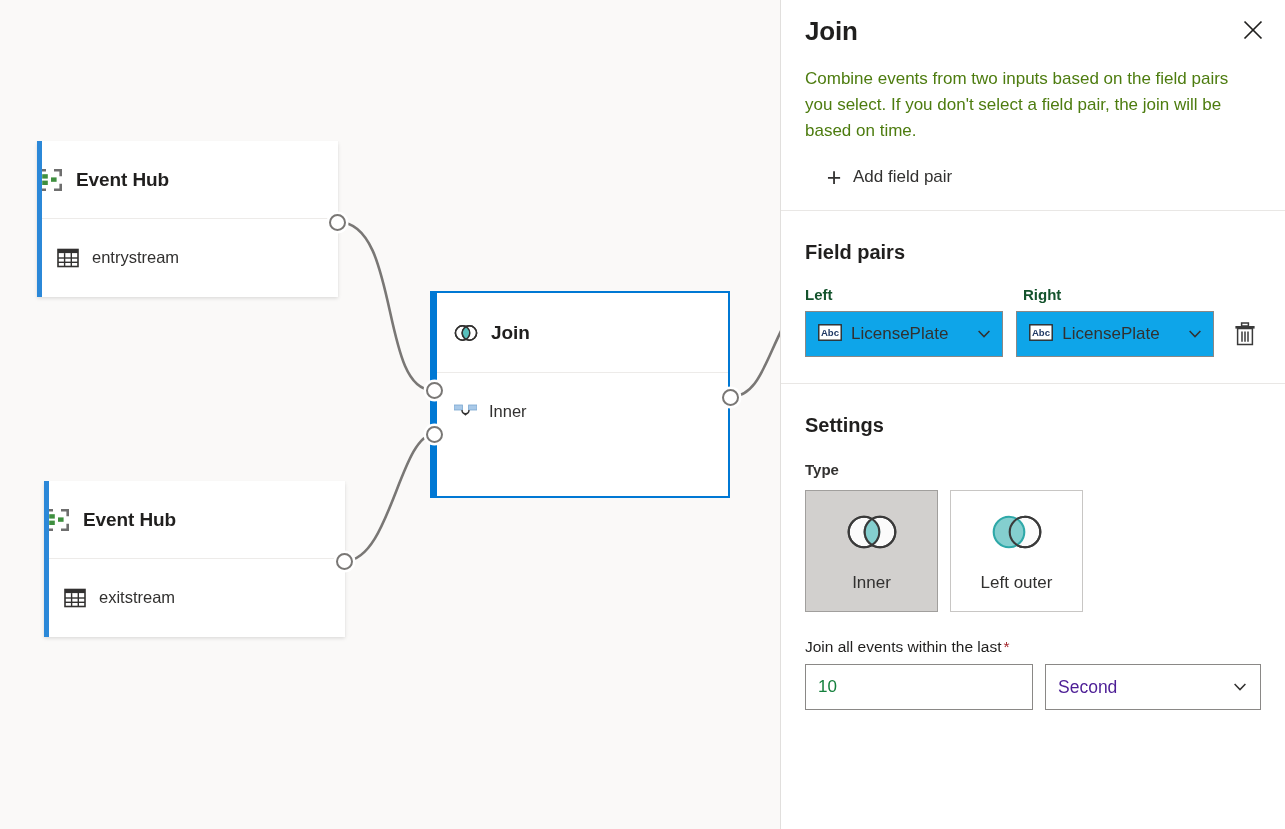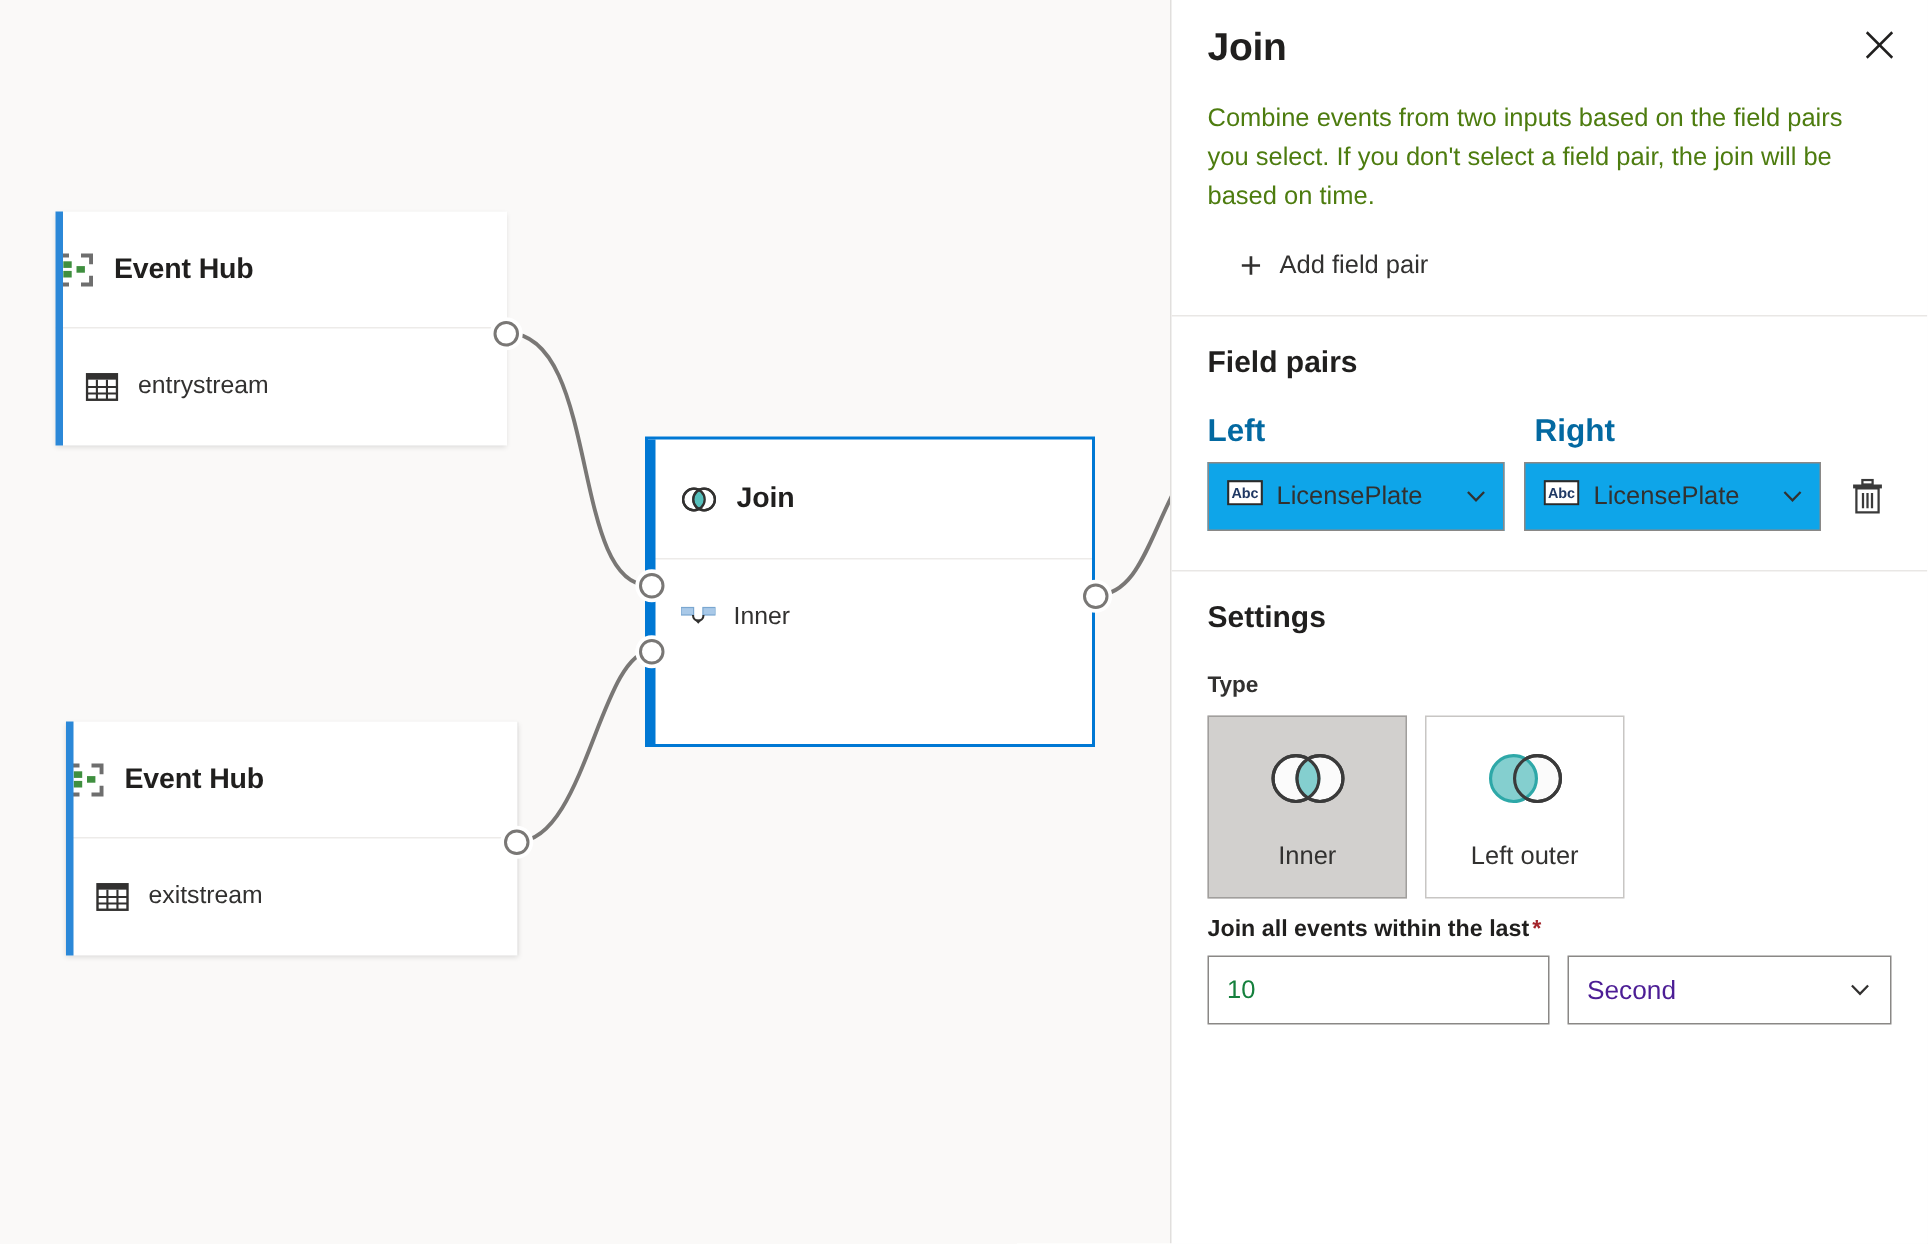--- a/index.html
+++ b/index.html
@@ -168,30 +168,30 @@
   }
   .sep {
     height: 1px;
     background: #e9e7e5;
     width: 100%;
   }
   .sec-title {
     font-size: 20px;
     font-weight: bold;
     color: #201f1e;
-    margin-top: 20px;
+    margin-top: 30px;
   }
   .col-labels {
     display: flex;
     margin-top: 22px;
   }
   .col-labels .cl {
-    font-size: 21px;
+    font-size: 15px;
     font-weight: bold;
-    color: #0369a1;
+    color: #14532d;
   }
   .cl-left { width: 218px; }
   .pairs-row {
     display: flex;
     align-items: center;
     margin-top: 8px;
   }
   .dropdown {
     width: 204px; height: 46px;
     border: 1px solid #8a8886;
@@ -244,23 +244,23 @@
   }
   .type-card .tc-label {
     font-size: 17px;
     color: #323130;
     margin-top: 14px;
   }
   .type-card + .type-card { margin-left: 12px; }
 
   .req-label {
     font-size: 15.5px;
-    font-weight: bold;
+    font-weight: normal;
     color: #201f1e;
-    margin-top: 12px;
+    margin-top: 26px;
   }
   .req-label .star { color: #a4262c; margin-left: 2px; }
   .bottom-row {
     display: flex;
     margin-top: 8px;
   }
   .txt-input {
     width: 228px; height: 46px;
     border: 1px solid #8a8886;
     background: #fff;

